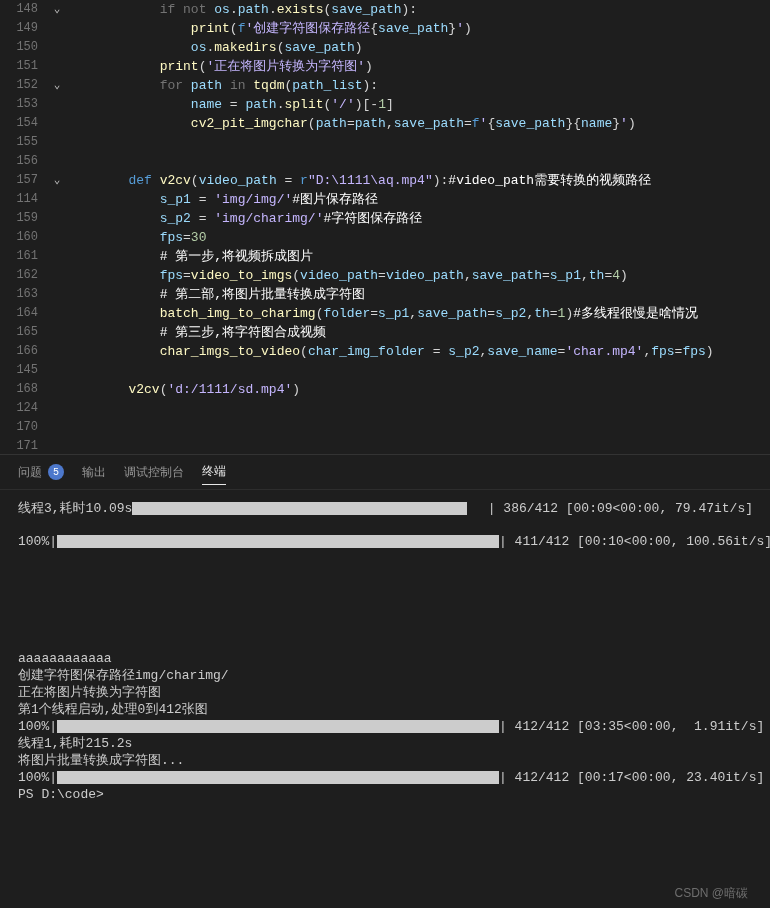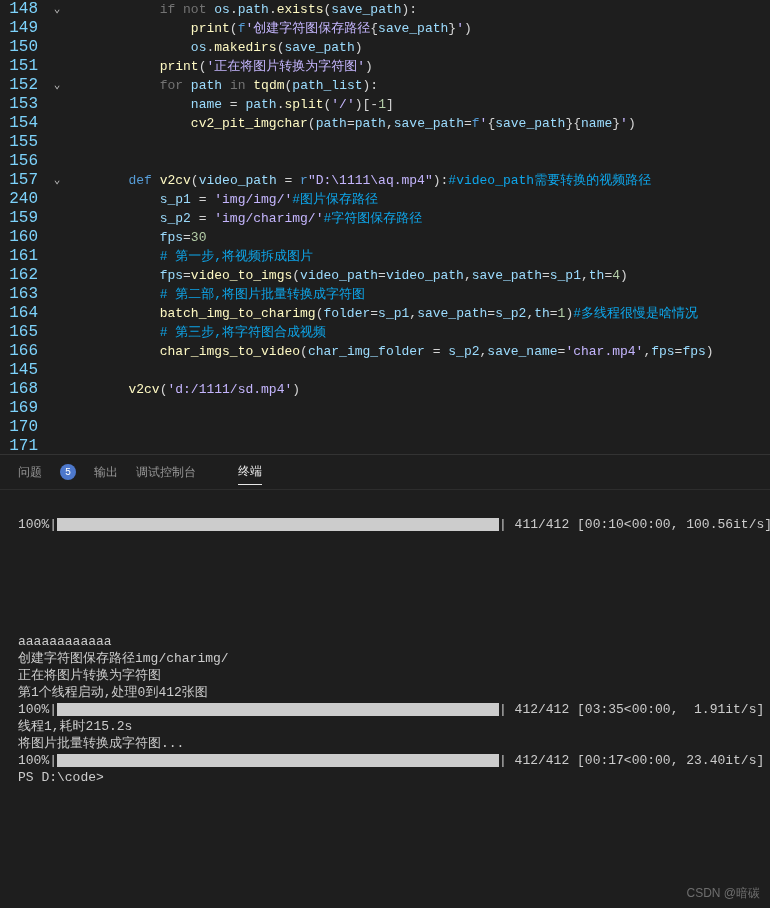--- a/index.html
+++ b/index.html
@@ -1,76 +1,76 @@
 <!DOCTYPE html>
 <html><head>
 <meta charset="utf-8">
 <style>
 * { margin:0; padding:0; box-sizing:border-box; }
 body { width:770px; height:908px; background:#1e1e1e; font-family:Consolas,'Courier New',monospace; font-size:13px; color:#d4d4d4; overflow:hidden; position:relative; }
 .editor { display:flex; height:454px; }
-.gutter { width:48px; background:#1e1e1e; text-align:right; color:#7dd3fc; line-height:19px; padding-right:10px; font-size:16px; user-select:none; }
+.gutter { width:48px; background:#1e1e1e; text-align:right; color:#737373; line-height:19px; padding-right:10px; font-size:12px; user-select:none; }
 .gutter .ln { height:19px; }
 .fold-col { width:18px; line-height:19px; color:#c5c5c5; font-size:11px; }
 .fold-col div { height:19px; text-align:center; }
 .code { flex:1; line-height:19px; font-size:13px; white-space:pre; overflow:hidden; }
 .code .line { height:19px; }
 .k { color:#569cd6; }
 .kc { color:#737373; }
 .fn { color:#fef9c3; }
 .s { color:#c4b5fd; }
 .sv { color:#9cdcfe; }
 .n { color:#b5cea8; }
 .v { color:#9cdcfe; }
-.c { color:#0ea5e9;text-align:center; }
+.c { color:#ffffff;text-align:center; }
 .p { color:#d4d4d4; }
 .sb { color:#569cd6; }
 
 .panel { border-top:1px solid #333; background:#1e1e1e; height:454px; display:flex; flex-direction:column; }
 .tabs { display:flex; align-items:center; gap:18px; padding:8px 18px; font-size:12px; color:#969696; border-bottom:1px solid #2d2d2d; }
-.tab { cursor:pointer; display:flex; align-items:center; gap:18px; }
-.tab.active { color:#e7e7e7; border-bottom:1px solid #e7e7e7; padding-bottom:4px; margin-bottom:-4px;margin-left:24px; }
+.tab { cursor:pointer; display:flex; align-items:center; gap:6px; }
+.tab.active { color:#e7e7e7; border-bottom:1px solid #e7e7e7; padding-bottom:4px; margin-bottom:-4px; }
 .badge { background:#4d78cc; color:#fff; border-radius:8px; min-width:16px; height:16px; font-size:10px; display:inline-flex; align-items:center; justify-content:center; padding:0 4px; }
 
 .term { flex:1; padding:10px 18px; font-size:13px; line-height:17px; color:#cccccc; position:relative; }
 .term-line { white-space:pre; }
 .prog { display:flex; align-items:center; width:735px; }
 .prog-label { flex:0 0 auto; }
 .prog-bar { background:#cccccc; height:13px; flex:0 0 auto; }
 .prog-stat { flex:0 0 auto; }
 
-.watermark { position:absolute; right:10px; bottom:6px; color:#6e6e6e; font-size:12px; font-family:sans-serif; }
+.watermark { position:absolute; right:22px; bottom:6px; color:#6e6e6e; font-size:12px; font-family:sans-serif; }
 </style>
 </head>
 <body>
 
 <div class="editor">
   <div class="gutter" id="gutter">
       <div class="ln">148</div>
       <div class="ln">149</div>
       <div class="ln">150</div>
       <div class="ln">151</div>
       <div class="ln">152</div>
       <div class="ln">153</div>
       <div class="ln">154</div>
       <div class="ln">155</div>
       <div class="ln">156</div>
       <div class="ln">157</div>
-      <div class="ln">240</div>
+      <div class="ln">114</div>
       <div class="ln">159</div>
       <div class="ln">160</div>
       <div class="ln">161</div>
       <div class="ln">162</div>
       <div class="ln">163</div>
       <div class="ln">164</div>
       <div class="ln">165</div>
       <div class="ln">166</div>
       <div class="ln">145</div>
       <div class="ln">168</div>
-      <div class="ln">169</div>
+      <div class="ln">124</div>
       <div class="ln">170</div>
       <div class="ln">171</div>
     </div>
   <div class="fold-col" id="folds">
       <div><span>⌄</span></div>
       <div></div>
       <div></div>
       <div></div>
       <div><span>⌄</span></div>
       <div></div>
@@ -106,20 +106,21 @@
         <span>输出</span>
       </div>
     <div class="tab">
         <span>调试控制台</span>
       </div>
     <div class="tab active">
         <span>终端</span>
       </div>
   </div>
   <div class="term" id="term">
+      <div class="prog term-line"><span class="prog-label">线程3,耗时10.09s</span><span class="prog-bar" style="width: 335px;"></span><span style="width: 27px; display: inline-block;"></span><span class="prog-stat">| 386/412 [00:09&lt;00:00, 79.47it/s]</span></div>
       <div style="height: 16px;"></div>
       <div class="prog term-line"><span class="prog-label">100%|</span><span class="prog-bar" style="width: 442px;"></span><span style="width: 20px; display: inline-block;"></span><span class="prog-stat">| 411/412 [00:10&lt;00:00, 100.56it/s]</span></div>
       <div style="height: 100px;"></div>
       <div class="term-line">aaaaaaaaaaaa</div>
       <div class="term-line">创建字符图保存路径img/charimg/</div>
       <div class="term-line">正在将图片转换为字符图</div>
       <div class="term-line">第1个线程启动,处理0到412张图</div>
       <div class="prog term-line"><span class="prog-label">100%|</span><span class="prog-bar" style="width: 442px;"></span><span style="width: 27px; display: inline-block;"></span><span class="prog-stat">| 412/412 [03:35&lt;00:00,  1.91it/s]</span></div>
       <div class="term-line">线程1,耗时215.2s</div>
       <div class="term-line">将图片批量转换成字符图...</div>

